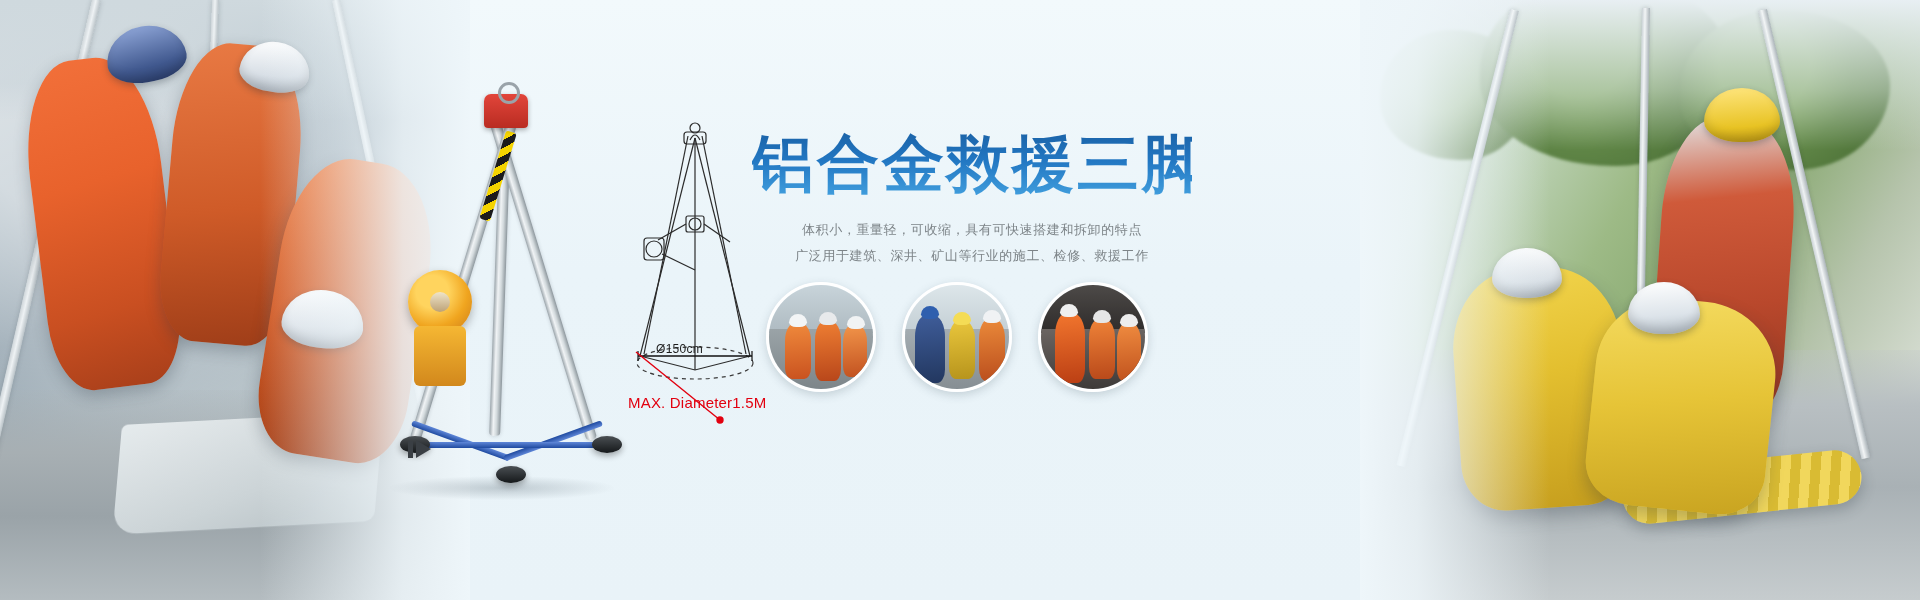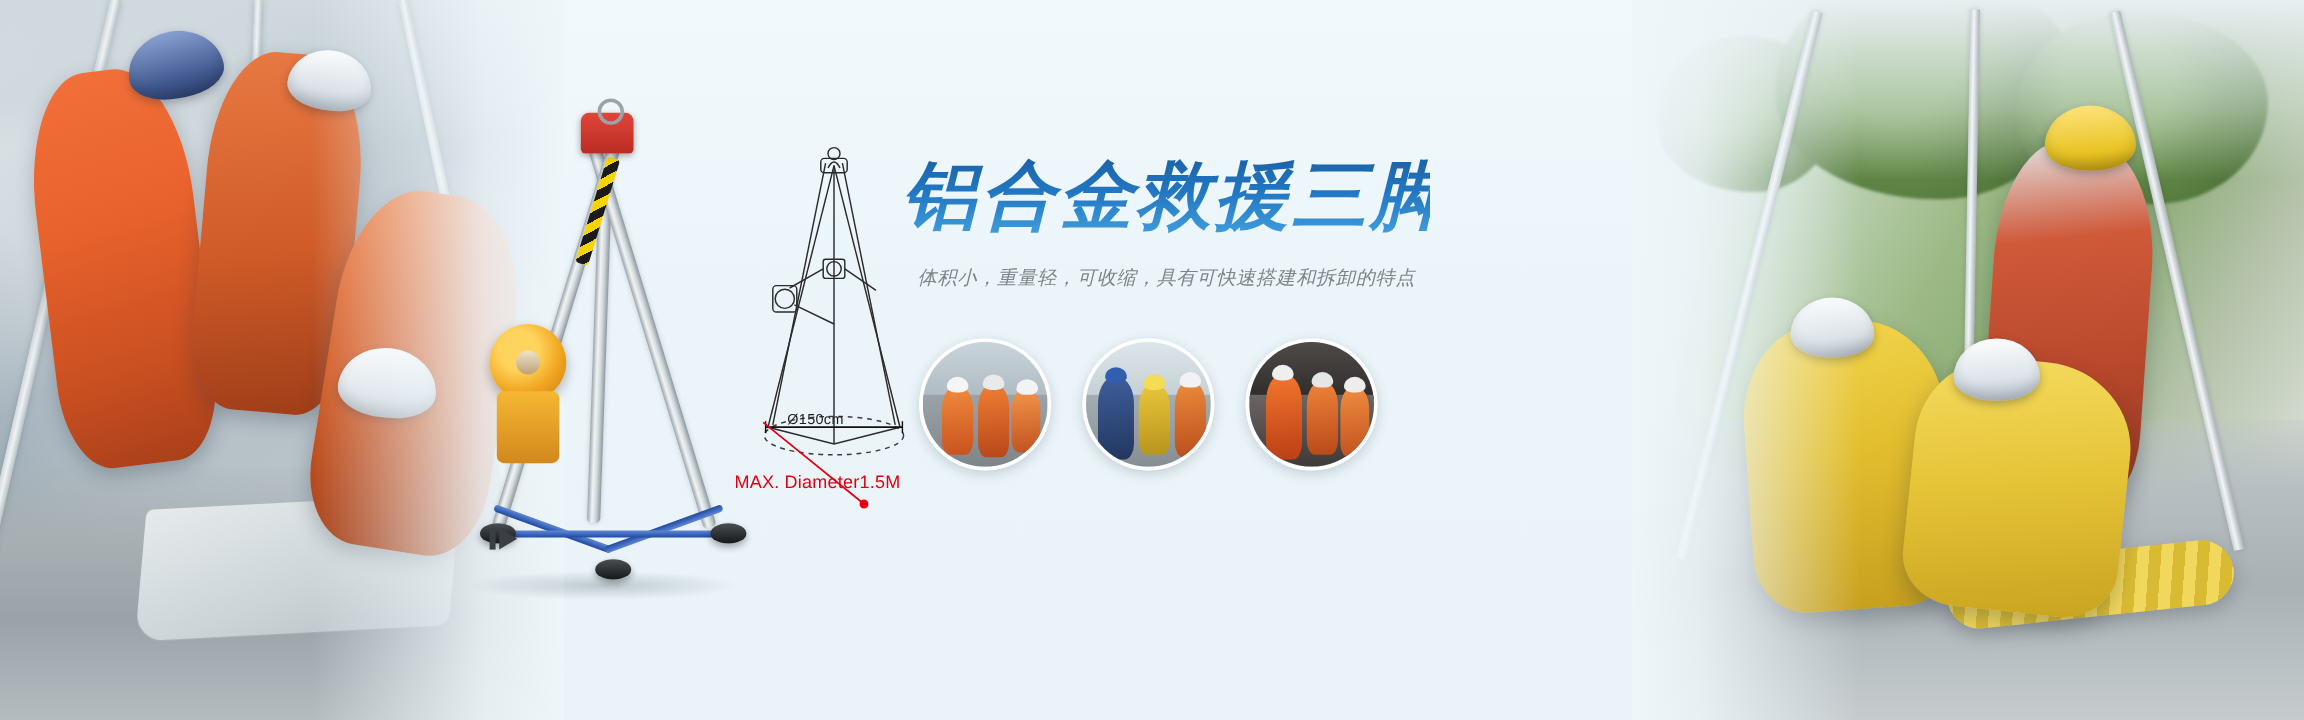--- a/index.html
+++ b/index.html
@@ -202,21 +202,21 @@
 
   
   .product-line { position:absolute; left:600px; top:120px; width:190px; height:330px; }
   .line-svg { position:absolute; inset:0; }
   .dim-label {
     position:absolute; left:56px; top:222px;
     font-size:12px; color:#1d1d1d; letter-spacing:.3px;
     font-family:"Liberation Sans","DejaVu Sans",sans-serif;
   }
   .max-label {
-    position:absolute; left:12px; top:274px;
+    position:absolute; left:28px; top:274px;
     font-size:15px; color:#e2000f; letter-spacing:.2px; white-space:nowrap;
     font-family:"Liberation Sans","DejaVu Sans",sans-serif;
   }
 
   
   .caption {
     position:absolute; left:408px; top:440px;
     display:flex; align-items:center; gap:10px;
   }
   .caption-mark { display:flex; align-items:center; gap:3px; }
@@ -225,32 +225,32 @@
     width:0; height:0;
     border-left:15px solid #3a3f44;
     border-top:9px solid transparent;
     border-bottom:9px solid transparent;
   }
   .caption-text {
     font-size:22px; color:#55595d; letter-spacing:2.4px; font-weight:400;
   }
 
   
-  .textblock { position:absolute; left:752px; top:132px; width:440px;font-style:italic; }
+  .textblock { position:absolute; left:752px; top:132px; width:440px; }
   .title {
     font-size:62px; font-weight:700; letter-spacing:3px; line-height:1.02;
     background:linear-gradient(180deg,#1b63a8 0%, #2277c2 45%, #3f9cdc 100%);
     -webkit-background-clip:text; background-clip:text;
     color:transparent; -webkit-text-fill-color:transparent;
     text-align:center;
     white-space:nowrap;
   }
   .subtitle {
     margin-top:22px; text-align:center;
-    font-size:16px; color:#7d8488; line-height:1.95; letter-spacing:.6px;
+    font-size:13px; color:#7d8488; line-height:1.95; letter-spacing:.6px;
   }
 
   
   .thumbs {
     position:absolute; left:766px; top:282px;
     display:flex; gap:26px;
   }
   .thumb {
     width:110px; height:110px; border-radius:50%;
     border:3px solid #ffffff;
@@ -388,20 +388,21 @@
     <span class="caption-mark">
       <span class="cm-bar"></span>
         <span class="cm-tri"></span>
     </span>
   </div>
 
   <div class="textblock">
     <div class="title">铝合金救援三脚架</div>
     <div class="subtitle">
       <div>体积小，重量轻，可收缩，具有可快速搭建和拆卸的特点</div>
+      <div>广泛用于建筑、深井、矿山等行业的施工、检修、救援工作</div>
     </div>
   </div>
 
   <div class="thumbs">
     <div class="thumb t1">
       <div class="tb-sky"></div>
         <div class="tb-gnd"></div>
       <div class="fig f1"></div>
         <div class="fig f2"></div>
         <div class="fig f3"></div>

